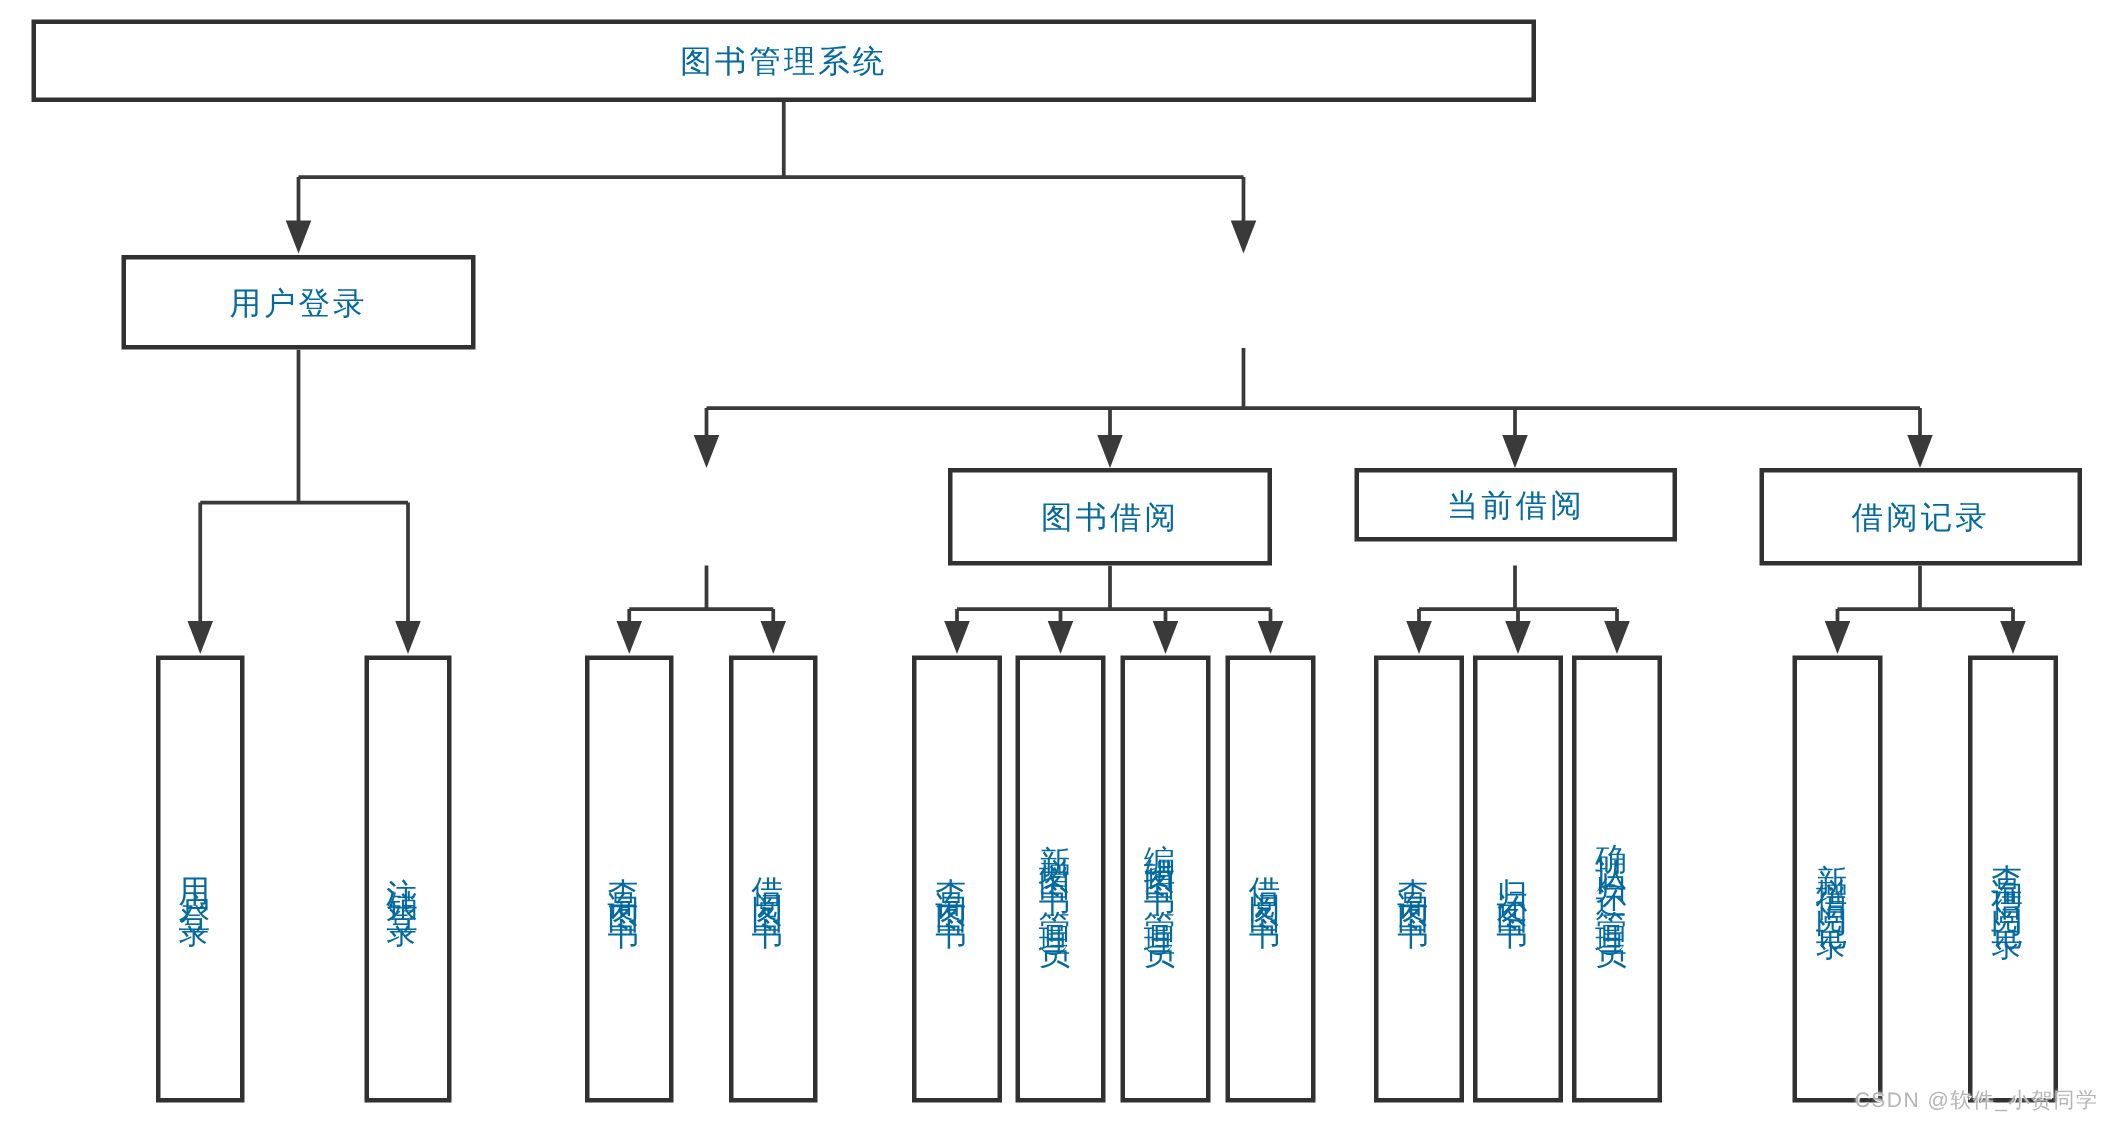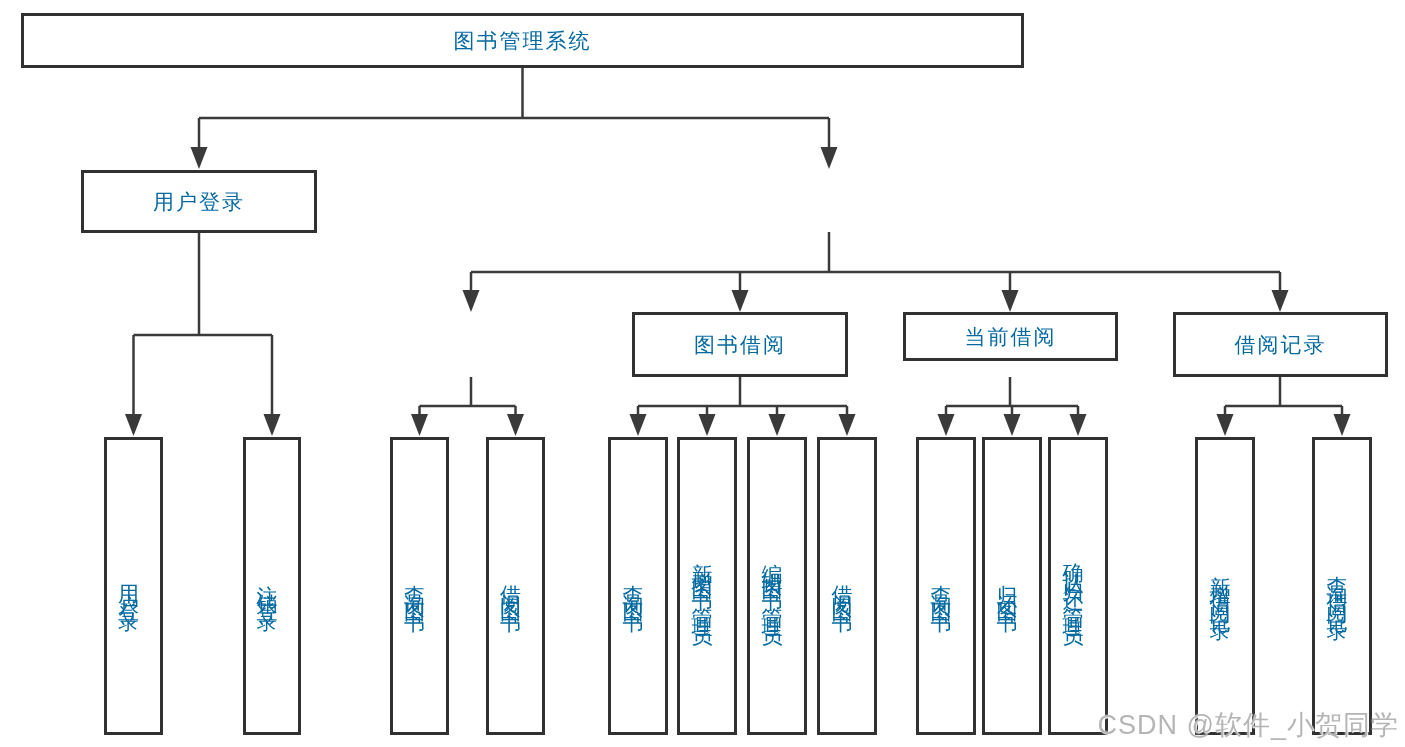--- a/index.html
+++ b/index.html
@@ -34,21 +34,21 @@
     writing-mode: vertical-rl;
     text-orientation: mixed;
     letter-spacing: 9px;
     margin-block-end: -9px;
     line-height: 1;
   }
   .watermark {
     position: absolute;
     right: 6px;
     bottom: 4px;
-    font-size: 27px;
+    font-size: 14px;
     color: #b5b5b5;
     letter-spacing: 1px;
     z-index: 5;
     text-shadow: 0 0 2px rgba(255,255,255,0.95), 1px 1px 0 rgba(255,255,255,0.85);
     white-space: nowrap;
     margin-top: 12px;
   }
 </style>
 </head>
 <body>

